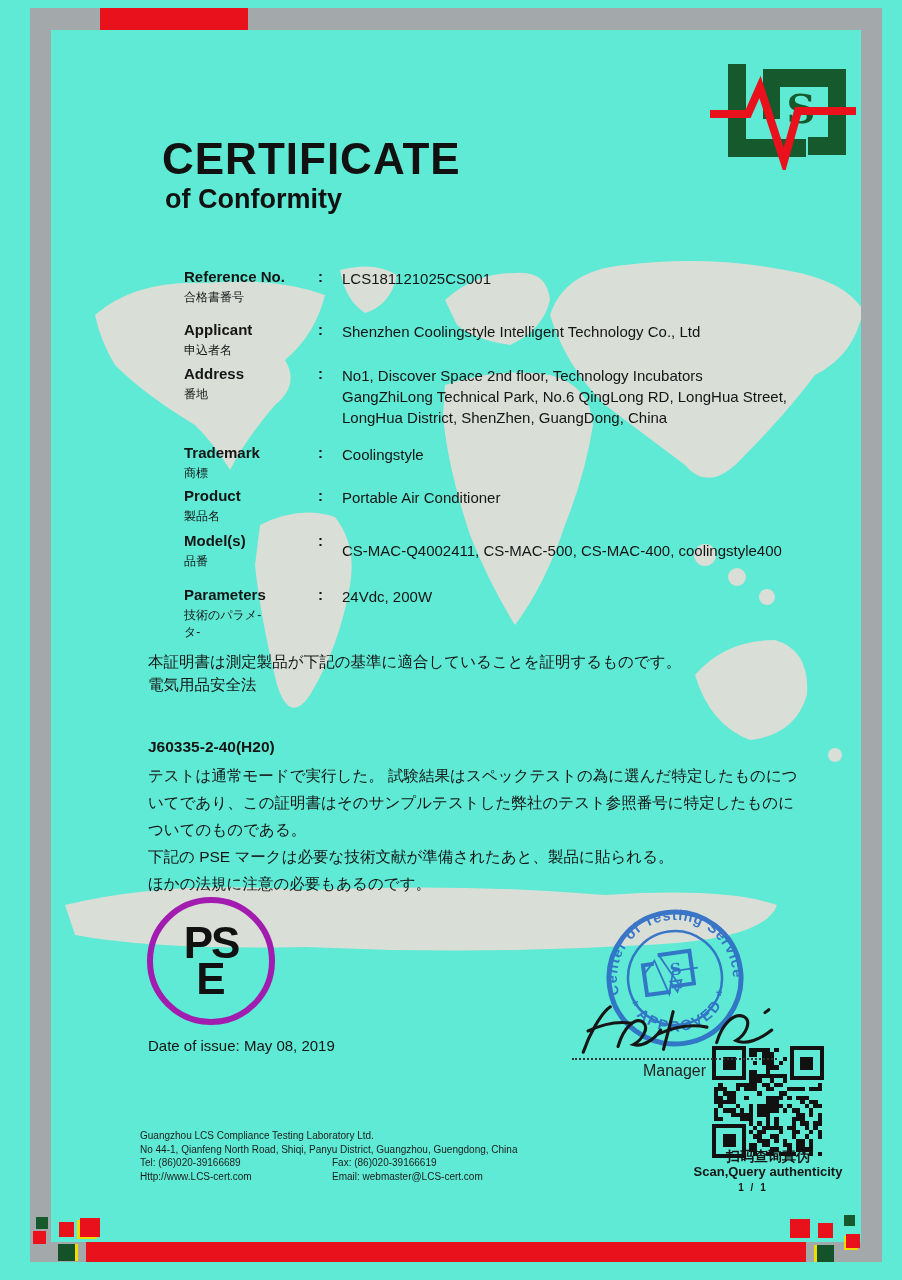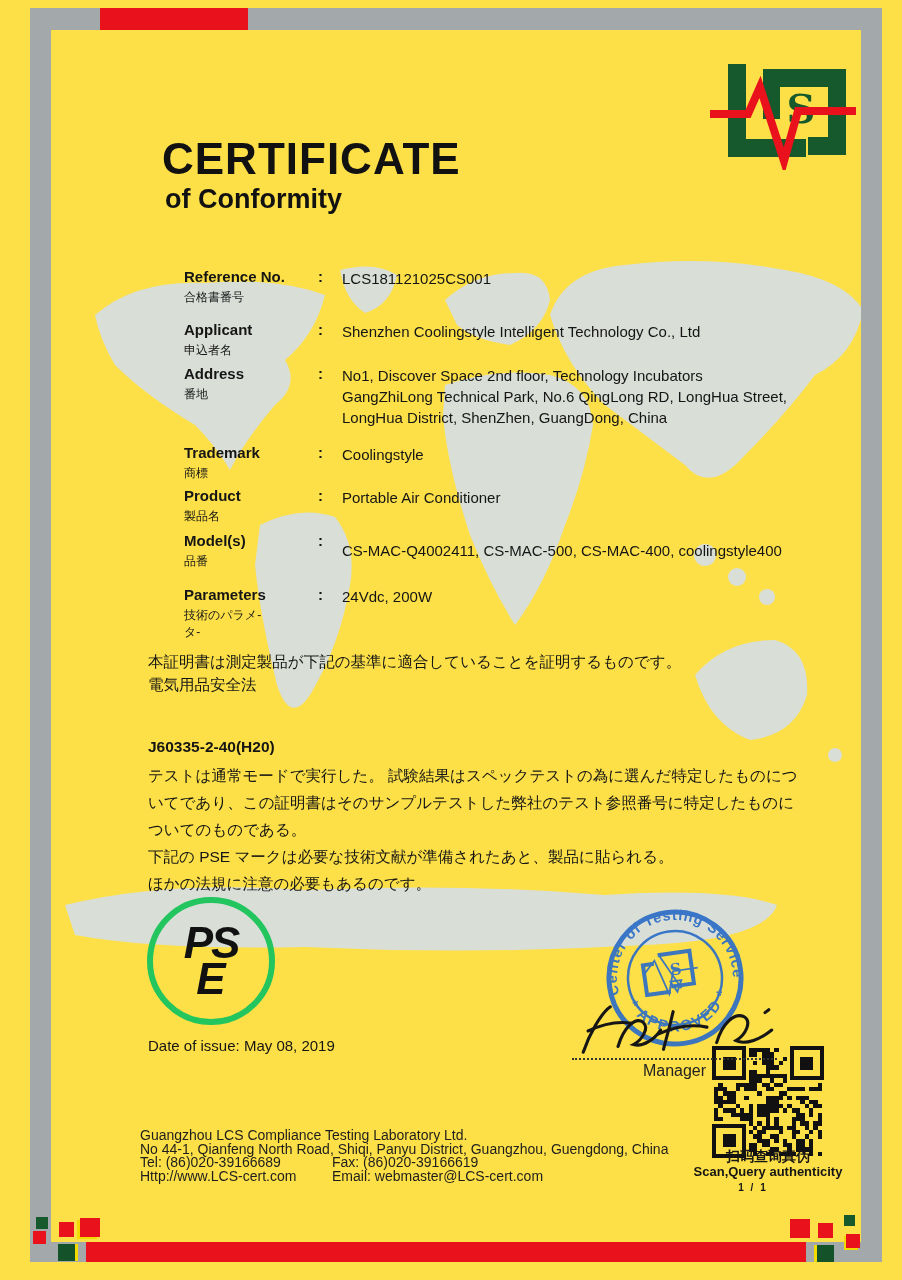--- a/index.html
+++ b/index.html
@@ -1,16 +1,16 @@
 <!DOCTYPE html>
 <html><head>
 <meta charset="utf-8">
 <style>
   html,body{margin:0;padding:0;background:#ffffff;}
-  .page{position:relative;width:902px;height:1280px;background:#fde047;overflow:hidden;
+  .page{position:relative;width:902px;height:1280px;background:#5eead4;overflow:hidden;
         font-family:"Liberation Sans","DejaVu Sans",sans-serif;color:#151515;}
 
   
   .bar{position:absolute;background:#a3a8aa;}
   .frame-top{left:30px;top:8px;width:852px;height:22px;}
   .frame-top-red{position:absolute;left:100px;top:8px;width:148px;height:22px;background:#e8111c;}
   .frame-left{left:30px;top:8px;width:21px;height:1254px;}
   .frame-right{left:861px;top:8px;width:21px;height:1254px;}
   .frame-bot-l{left:30px;top:1242px;width:56px;height:20px;}
   .frame-bot-r{left:806px;top:1242px;width:76px;height:20px;}
@@ -33,43 +33,43 @@
   .fcolon{width:24px;font-weight:700;font-size:15px;}
   .fvalue{width:580px;font-weight:400;font-size:15px;line-height:21px;white-space:pre-line;}
 
   
   .stmt{position:absolute;left:148px;width:660px;font-size:15.5px;z-index:2;}
   .stmt .ln{line-height:23px;}
   .bold{font-weight:700;}
   .pre{white-space:pre-line;line-height:27px;}
 
   
-  .pse{position:absolute;left:147px;top:897px;width:116px;height:116px;border:6px solid #22c55e;
-       border-radius:50%;display:flex;flex-direction:column;align-items:center;justify-content:center;z-index:2;font-style:italic;}
+  .pse{position:absolute;left:147px;top:897px;width:116px;height:116px;border:6px solid #a21caf;
+       border-radius:50%;display:flex;flex-direction:column;align-items:center;justify-content:center;z-index:2;}
   .pse .ps{font-size:44px;font-weight:800;line-height:0.78;letter-spacing:-2px;color:#111;}
   .pse .e{font-size:44px;font-weight:800;line-height:0.8;color:#111;}
 
   .dateline{position:absolute;left:148px;top:1037px;font-size:15px;font-weight:400;z-index:2;}
 
   
   .stamp{position:absolute;left:600px;top:903px;width:150px;height:150px;transform:rotate(-8deg);opacity:.93;z-index:3;}
   .sig{position:absolute;left:572px;top:1002px;width:210px;height:58px;z-index:4;}
   .sigline{position:absolute;left:572px;top:1058px;width:205px;border-top:2px dotted #333;z-index:3;}
   .manager{position:absolute;left:572px;top:1062px;width:205px;text-align:center;font-size:16px;color:#222;z-index:3;}
 
   
   .qr{position:absolute;left:712px;top:1046px;width:112px;height:112px;z-index:2;}
   .qr svg{width:100%;height:100%;}
   .qrcap{position:absolute;left:683px;width:170px;text-align:center;font-weight:700;z-index:2;}
   .qrcap.cn{top:1148px;font-size:14px;}
   .qrcap.en{top:1164px;font-size:13px;}
   .pagenum{position:absolute;left:683px;top:1182px;width:140px;text-align:center;font-size:10px;font-weight:700;letter-spacing:2px;z-index:2;}
 
   
-  .footer{position:absolute;left:140px;top:1129px;font-size:14px;line-height:13.5px;color:#1d1d1d;z-index:2;}
+  .footer{position:absolute;left:140px;top:1129px;font-size:10px;line-height:13.5px;color:#1d1d1d;z-index:2;}
   .footer .cols{display:flex;}
   .footer .c1{width:192px;}
 </style>
 </head>
 <body>
 
 <div class="page">
 
   <svg class="map" viewBox="0 0 835 710" aria-hidden="true">
     <g fill="#d9ded7">

